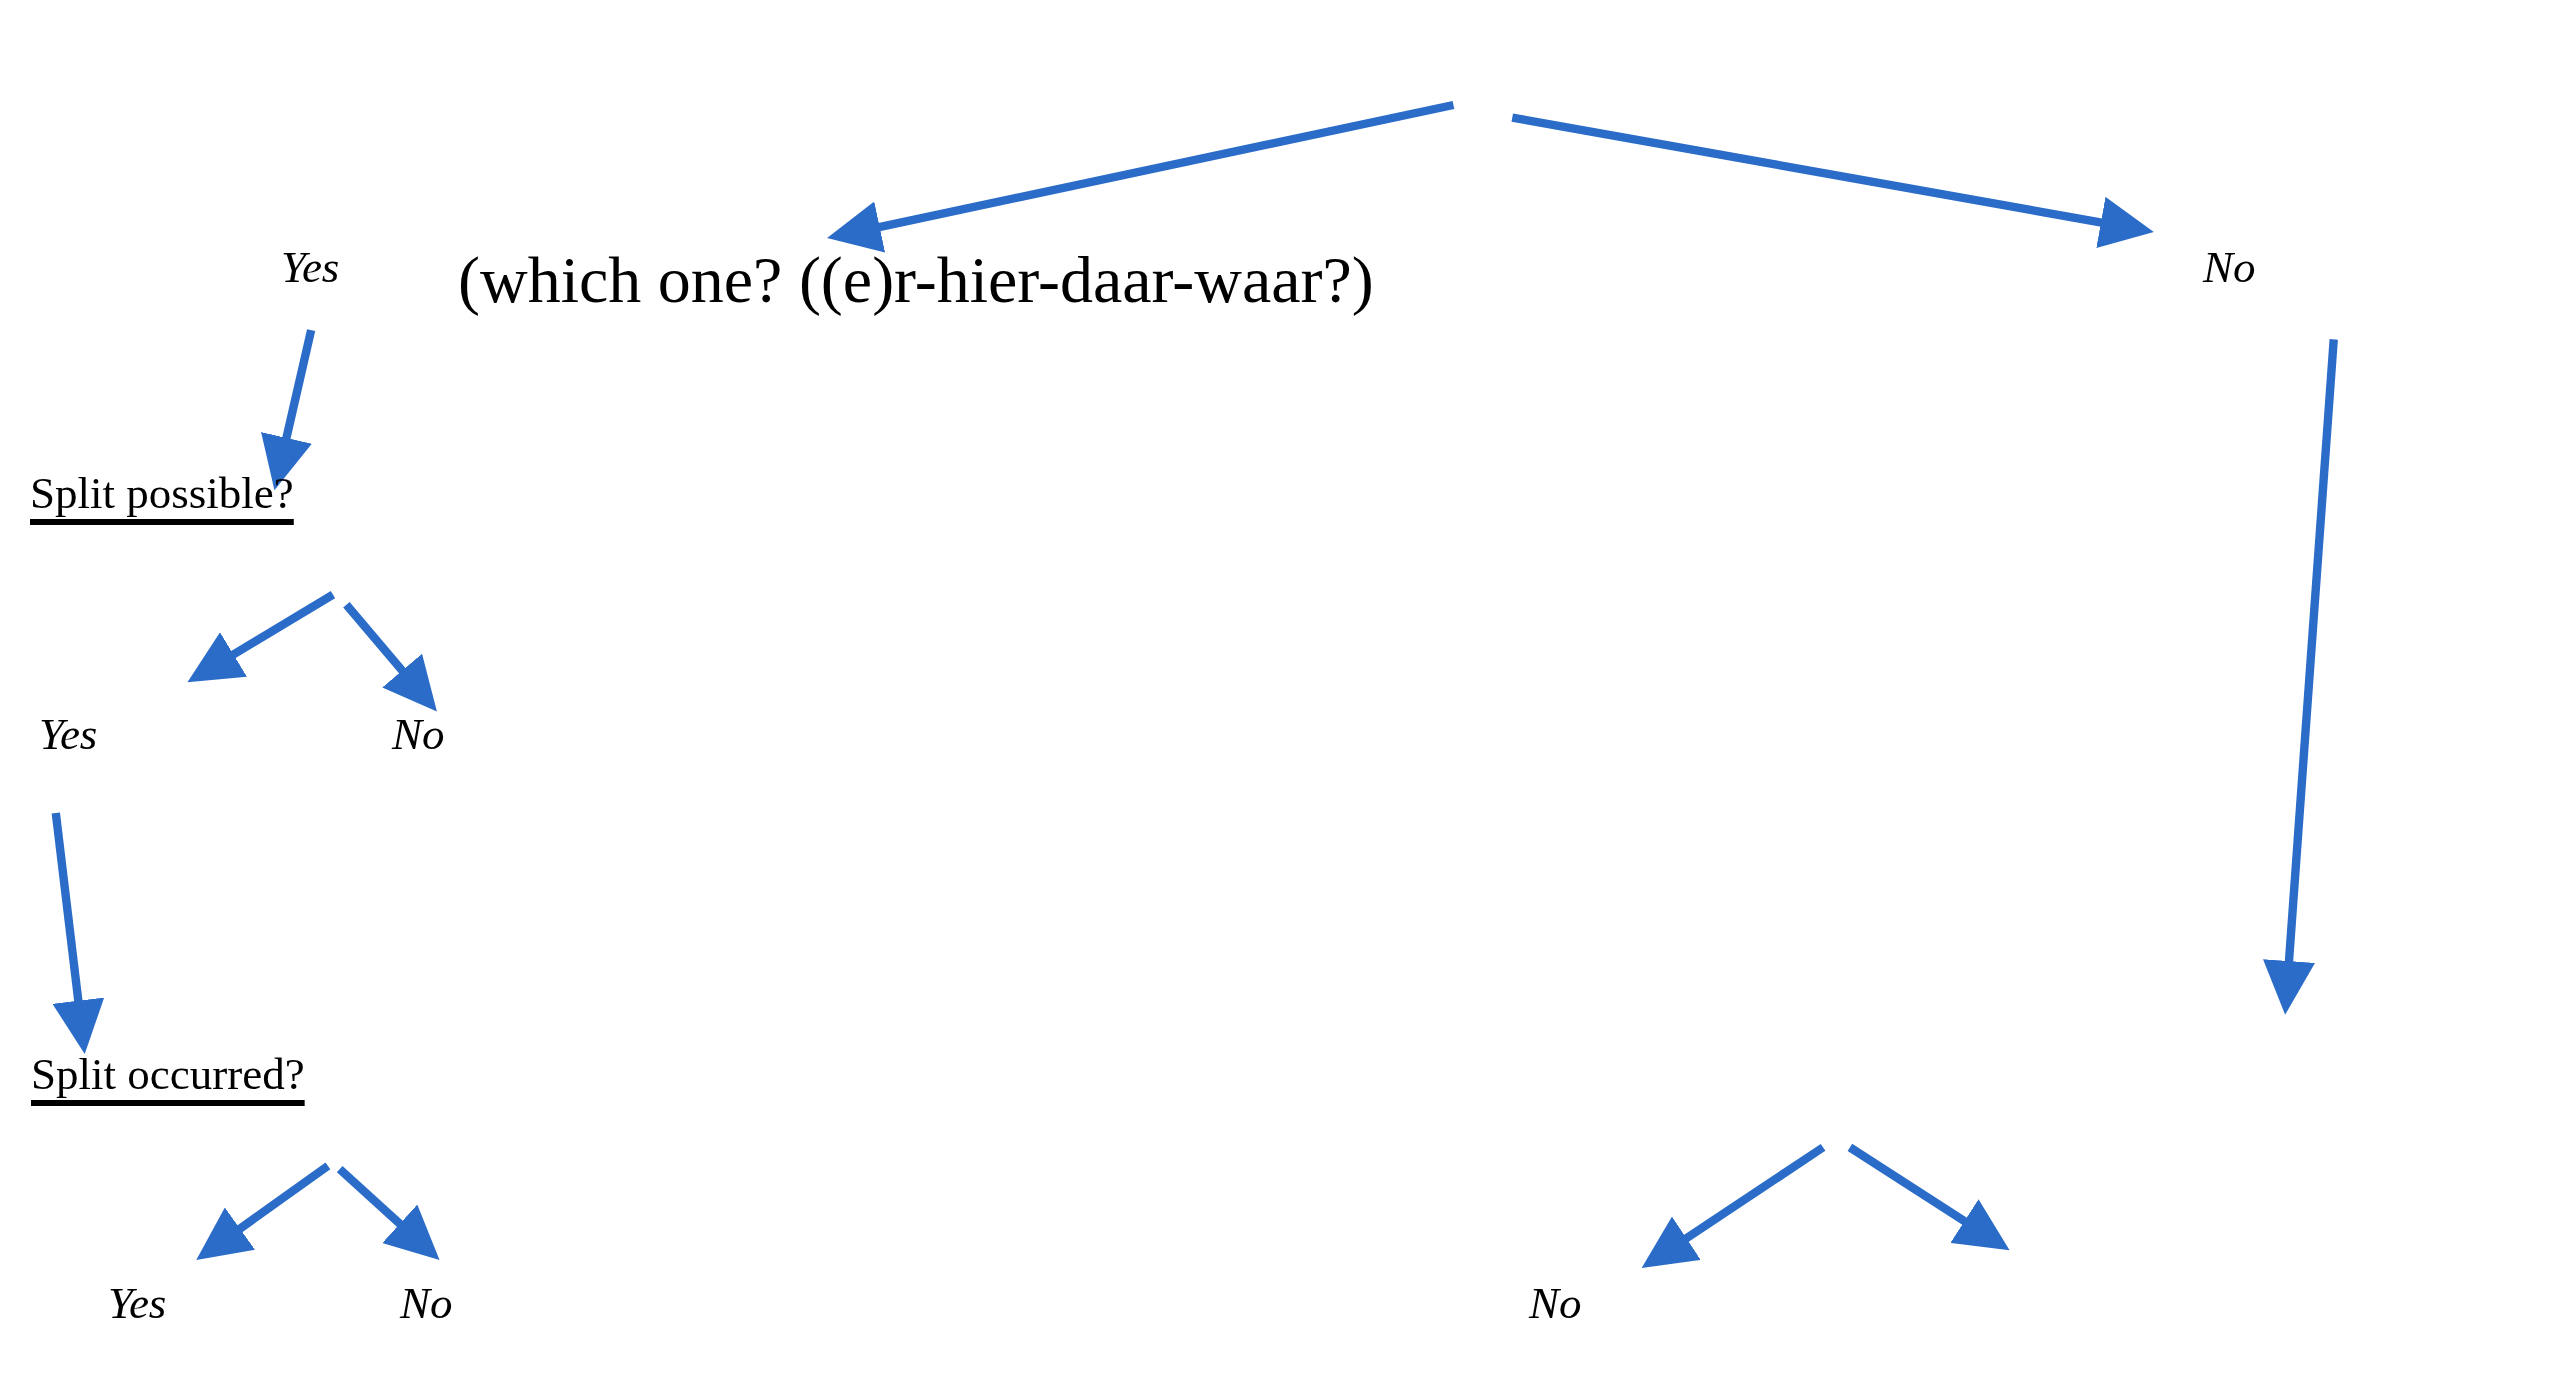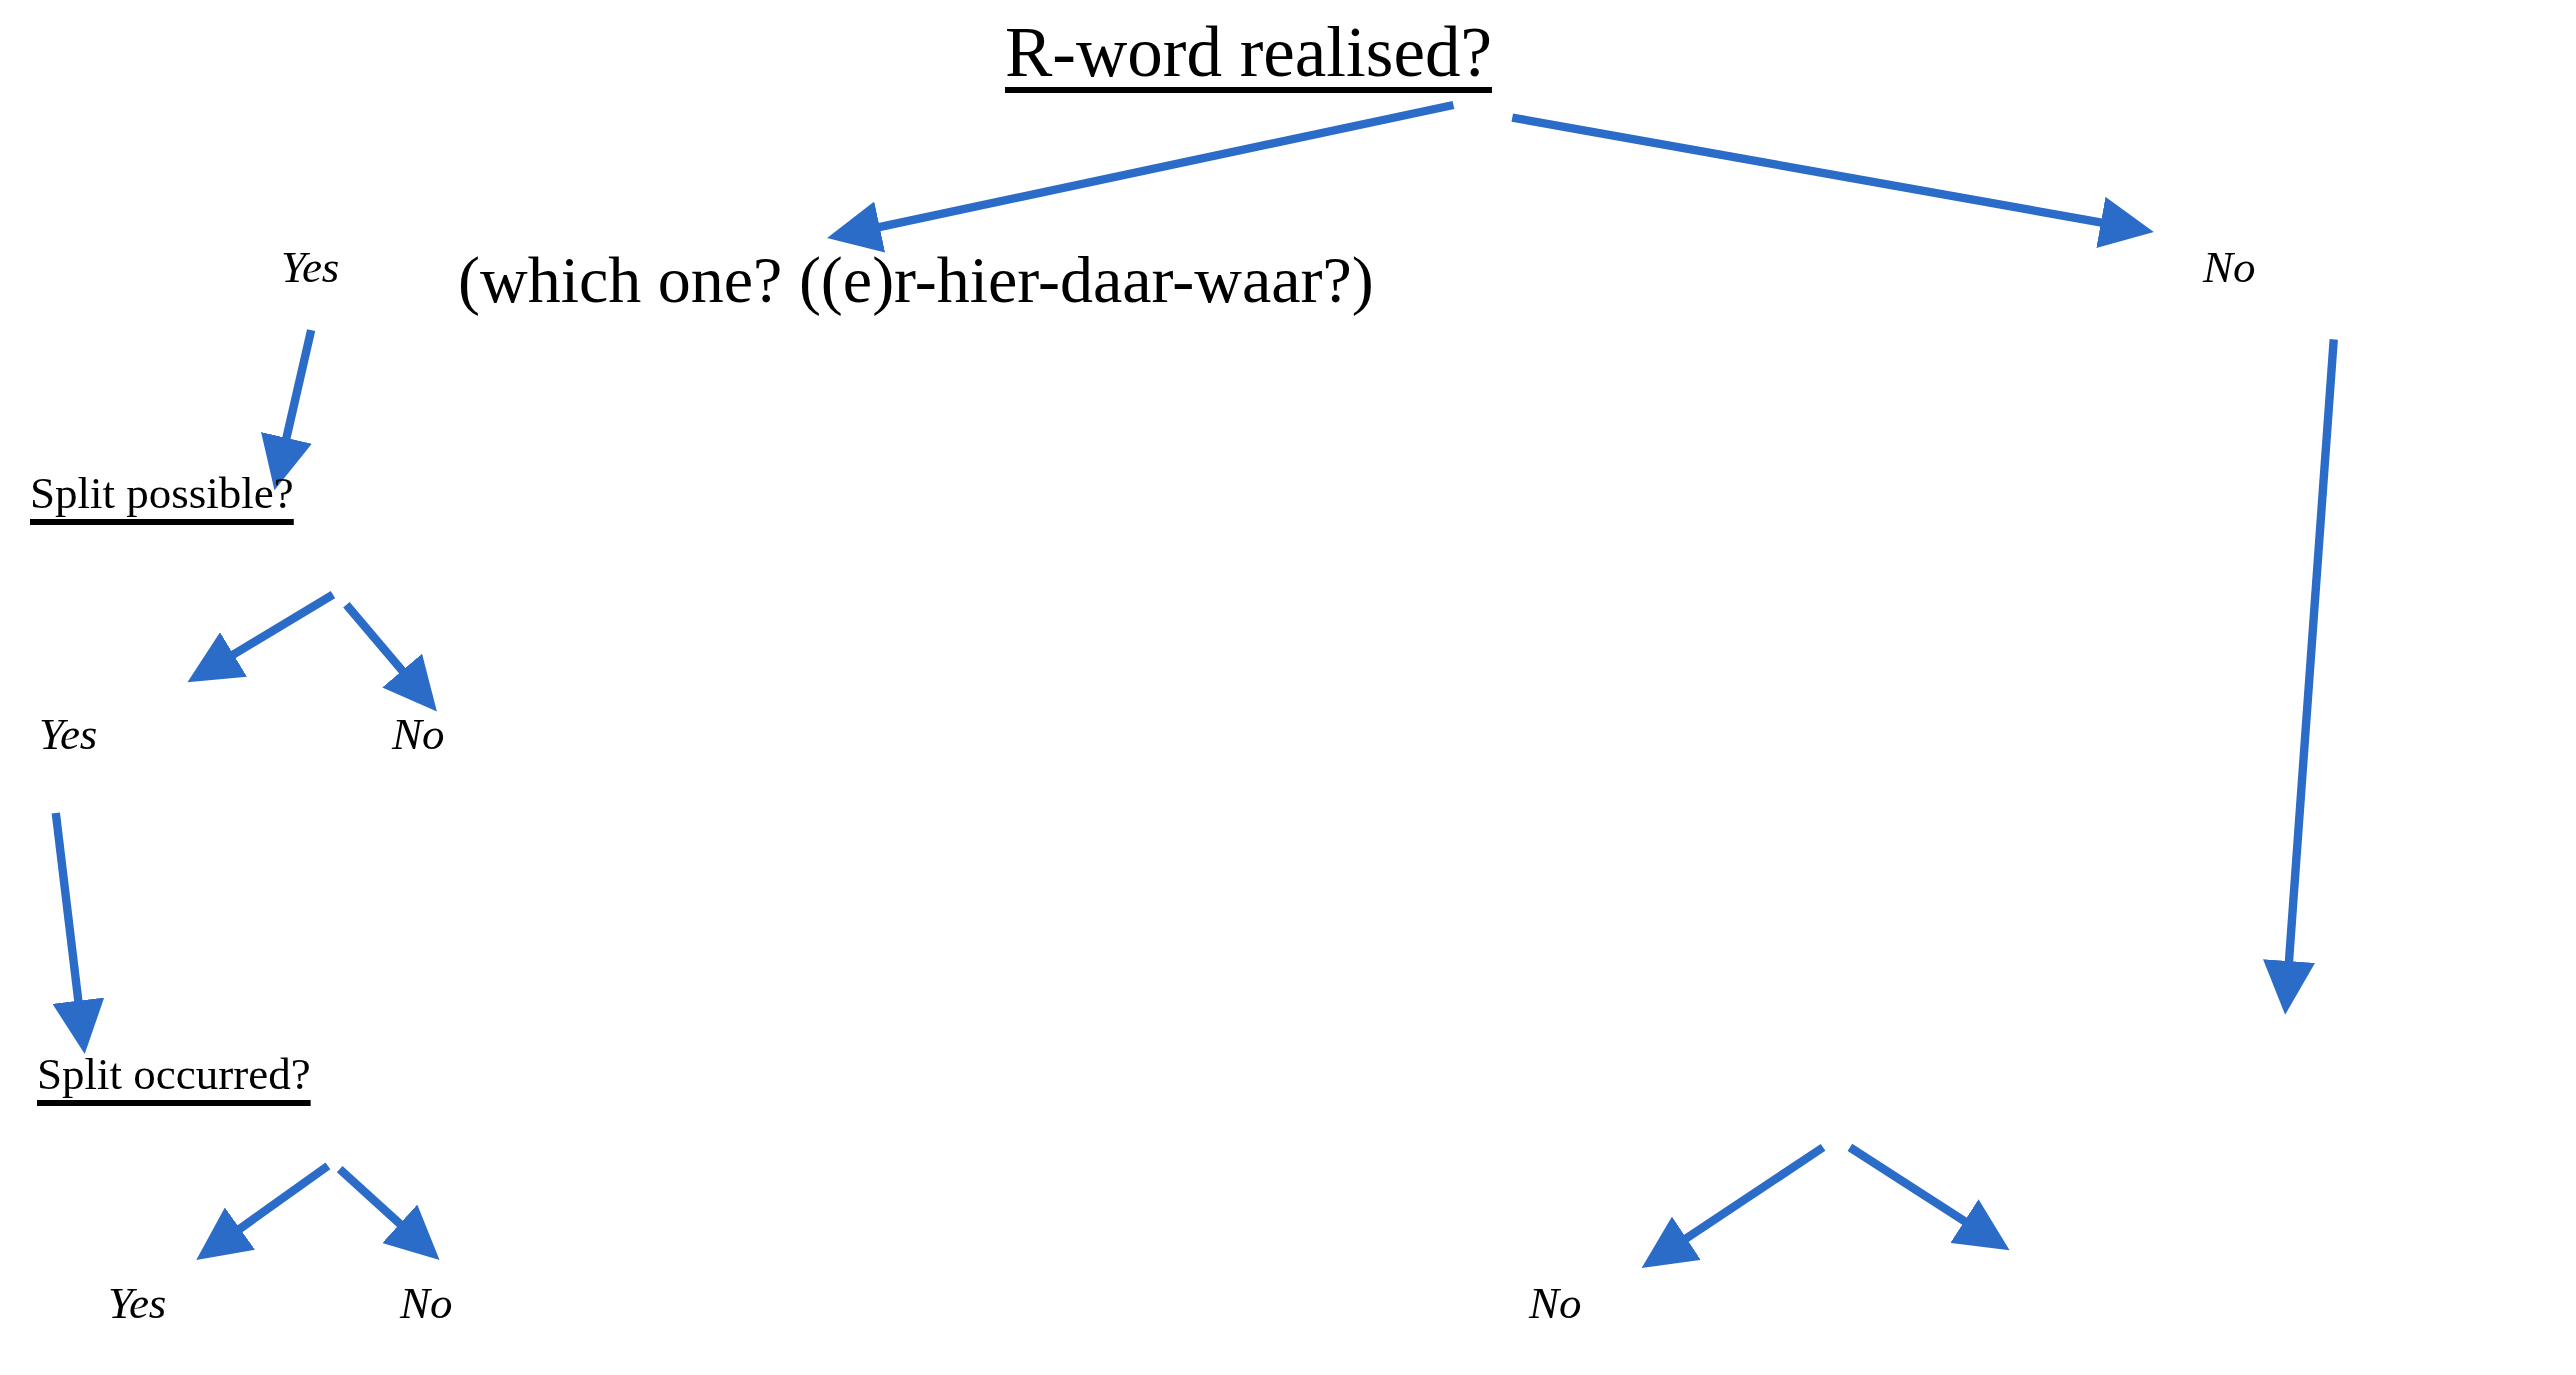--- a/index.html
+++ b/index.html
@@ -56,21 +56,21 @@
     left: 1005px;
     top: 17px;
     font-size: 71px;
   }
   #node-yes1   { left: 281px;  top: 245px; }
   #node-which  { left: 458px;  top: 247px; font-size: 66px; }
   #node-no1    { left: 2203px; top: 245px; }
   #node-split-possible { left: 30px;  top: 471px; }
   #node-yes2   { left: 39px;  top: 712px; }
   #node-no2    { left: 392px; top: 712px; }
-  #node-split-occurred { left: 37px; top: 1052px; }
+  #node-split-occurred { left: 31px; top: 1052px; }
   #node-yes3   { left: 108px; top: 1281px; }
   #node-no3    { left: 400px; top: 1281px; }
   #node-substitute { left: 1640px; top: 1052px; }
   #node-no4    { left: 1529px; top: 1281px; }
   #node-yes4   { left: 1864px; top: 1281px; }
 </style>
 </head>
 <body>
 
 <div id="canvas" style="background: rgb(255, 255, 255); color: rgb(0, 0, 0);">
@@ -87,21 +87,20 @@
     <line class="edge" x1="396" y1="708" x2="233" y2="806" marker-end="url(#ah)"></line>
     <line class="edge" x1="412" y1="720" x2="512" y2="838" marker-end="url(#ah)"></line>
     <line class="edge" x1="66" y1="968" x2="99" y2="1243" marker-end="url(#ah)"></line>
     <line class="edge" x1="390" y1="1388" x2="243" y2="1493" marker-end="url(#ah)"></line>
     <line class="edge" x1="404" y1="1392" x2="514" y2="1492" marker-end="url(#ah)"></line>
     <line class="edge" x1="2778" y1="404" x2="2721" y2="1196" marker-end="url(#ah)"></line>
     <line class="edge" x1="2170" y1="1366" x2="1964" y2="1503" marker-end="url(#ah)"></line>
     <line class="edge" x1="2202" y1="1366" x2="2382" y2="1482" marker-end="url(#ah)"></line>
   </svg>
 
-  <div class="node question" id="node-root">R-word realised?</div>
 
   <div class="node answer" id="node-yes1">Yes</div>
 
   <div class="node" id="node-which">
     <span class="up">(which one? </span><span class="it">((e)r-hier-daar-waar?)</span>
   </div>
 
   <div class="node answer" id="node-no1">No</div>
 
   <div class="node question" id="node-split-possible">Split possible?</div>

